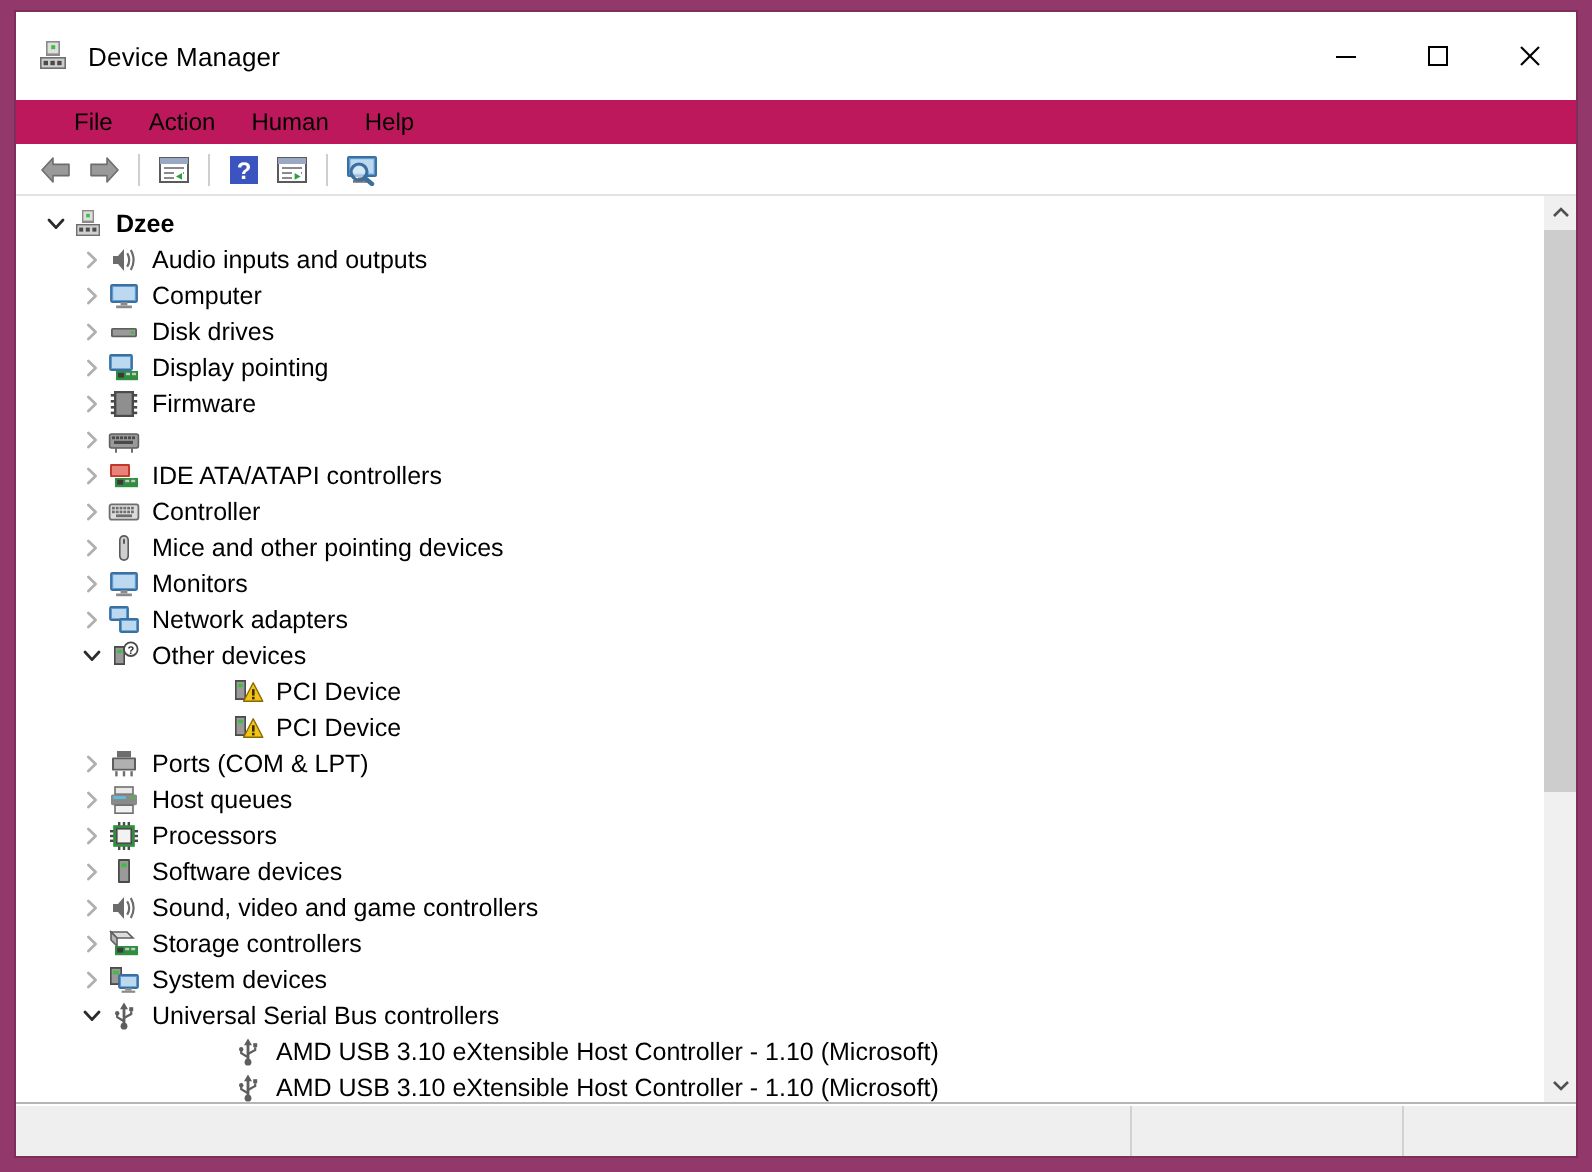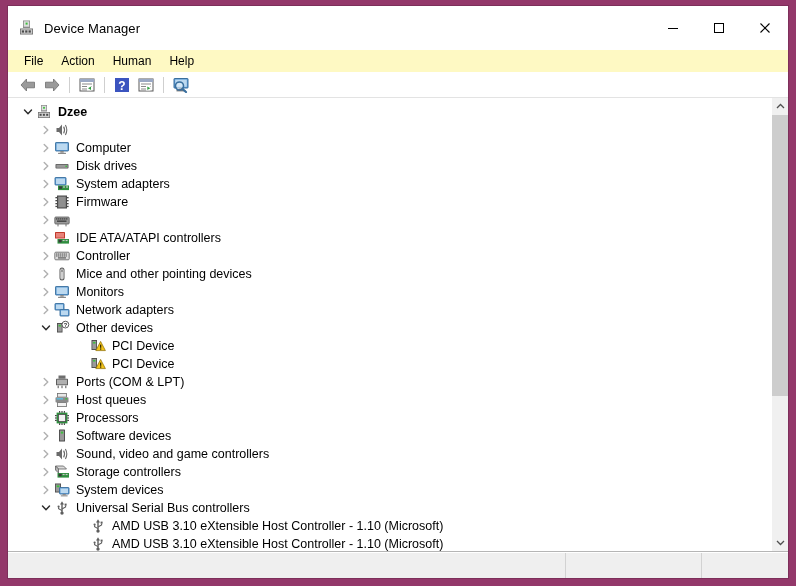--- a/index.html
+++ b/index.html
@@ -57,24 +57,24 @@
   .cap-btn {
     width: 46px; height: 44px;
     display: flex; align-items: center; justify-content: center;
     background: #ffffff;
   }
   .cap-btn svg { display: block; }
 
   
   .menubar {
     height: 22px;
-    background: #fef9c3;
+    background: #be185d;
     display: flex;
     align-items: center;
-    padding-left: 7px;
+    padding-left: 20px;
     flex: 0 0 auto;
   }
   .menu-item {
     font-size: 12px;
     color: #000000;
     padding: 2px 9px;
     white-space: nowrap;
   }
 
   
@@ -131,21 +131,21 @@
   .row-icon {
     width: 16px; height: 16px;
     margin-right: 6px;
     position: relative;
     flex: 0 0 auto;
   }
   .row-label { line-height: 16px; }
 
   .lvl0 { padding-left: 12px; font-weight: bold; }
   .lvl1 { padding-left: 30px; }
-  .lvl2 { padding-left: 66px; }
+  .lvl2 { padding-left: 92px; }
 
   
   .scrollbar {
     width: 17px;
     background: #f0f0f0;
     border-left: 1px solid #ffffff;
     display: flex;
     flex-direction: column;
     flex: 0 0 auto;
   }
@@ -317,20 +317,21 @@
             <span class="chev">
               <svg width="10" height="10" viewBox="0 0 10 10">
                 <path d="M3.2 1.5 L6.8 5 L3.2 8.5" fill="none" stroke="#b0b0b0" stroke-width="1.4" stroke-linecap="round" stroke-linejoin="round"></path>
               </svg>
             </span>
             <span class="row-icon"><svg width="16" height="16" viewBox="0 0 16 16">
                 <path d="M2.5 6 L5 6 L8 2.5 L8 13.5 L5 10 L2.5 10 Z" fill="#6b6b6b"></path>
                 <path d="M9.6 4.6 Q11.6 8 9.6 11.4" fill="none" stroke="#6b6b6b" stroke-width="1.1"></path>
                 <path d="M11.4 3 Q14.2 8 11.4 13" fill="none" stroke="#6b6b6b" stroke-width="1.1"></path>
               </svg></span>
+            <span class="row-label">Audio inputs and outputs</span>
           </div>
           <div class="row lvl1">
             <span class="chev">
               <svg width="10" height="10" viewBox="0 0 10 10">
                 <path d="M3.2 1.5 L6.8 5 L3.2 8.5" fill="none" stroke="#b0b0b0" stroke-width="1.4" stroke-linecap="round" stroke-linejoin="round"></path>
               </svg>
             </span>
             <span class="row-icon"><svg width="16" height="16" viewBox="0 0 16 16">
                 <rect x="1.5" y="2.5" width="13" height="8.5" rx="0.6" fill="#5b9bd5" stroke="#3a6f9e" stroke-width="0.9"></rect>
                 <rect x="2.6" y="3.5" width="10.8" height="6.5" fill="#bcd9f0"></rect>
@@ -359,21 +360,21 @@
               </svg>
             </span>
             <span class="row-icon"><svg width="16" height="16" viewBox="0 0 16 16">
                 <rect x="1" y="1.5" width="11" height="7.5" rx="0.6" fill="#5b9bd5" stroke="#3a6f9e" stroke-width="0.9"></rect>
                 <rect x="2" y="2.5" width="9" height="5.6" fill="#bcd9f0"></rect>
                 <rect x="4" y="9.5" width="11" height="4.6" fill="#2f8f3f"></rect>
                 <rect x="5" y="10.4" width="3" height="2.4" fill="#3a3a3a"></rect>
                 <rect x="9" y="10.4" width="2" height="1.2" fill="#c8c8c8"></rect>
                 <rect x="12" y="10.4" width="2" height="1.2" fill="#c8c8c8"></rect>
               </svg></span>
-            <span class="row-label">System adapters</span>
+            <span class="row-label">Display pointing</span>
           </div>
           <div class="row lvl1">
             <span class="chev">
               <svg width="10" height="10" viewBox="0 0 10 10">
                 <path d="M3.2 1.5 L6.8 5 L3.2 8.5" fill="none" stroke="#b0b0b0" stroke-width="1.4" stroke-linecap="round" stroke-linejoin="round"></path>
               </svg>
             </span>
             <span class="row-icon"><svg width="16" height="16" viewBox="0 0 16 16">
                 <rect x="3" y="1.5" width="10" height="13" fill="#4a4a4a"></rect>
                 <rect x="4.2" y="2.6" width="7.6" height="10.8" fill="#8f8f8f"></rect>

